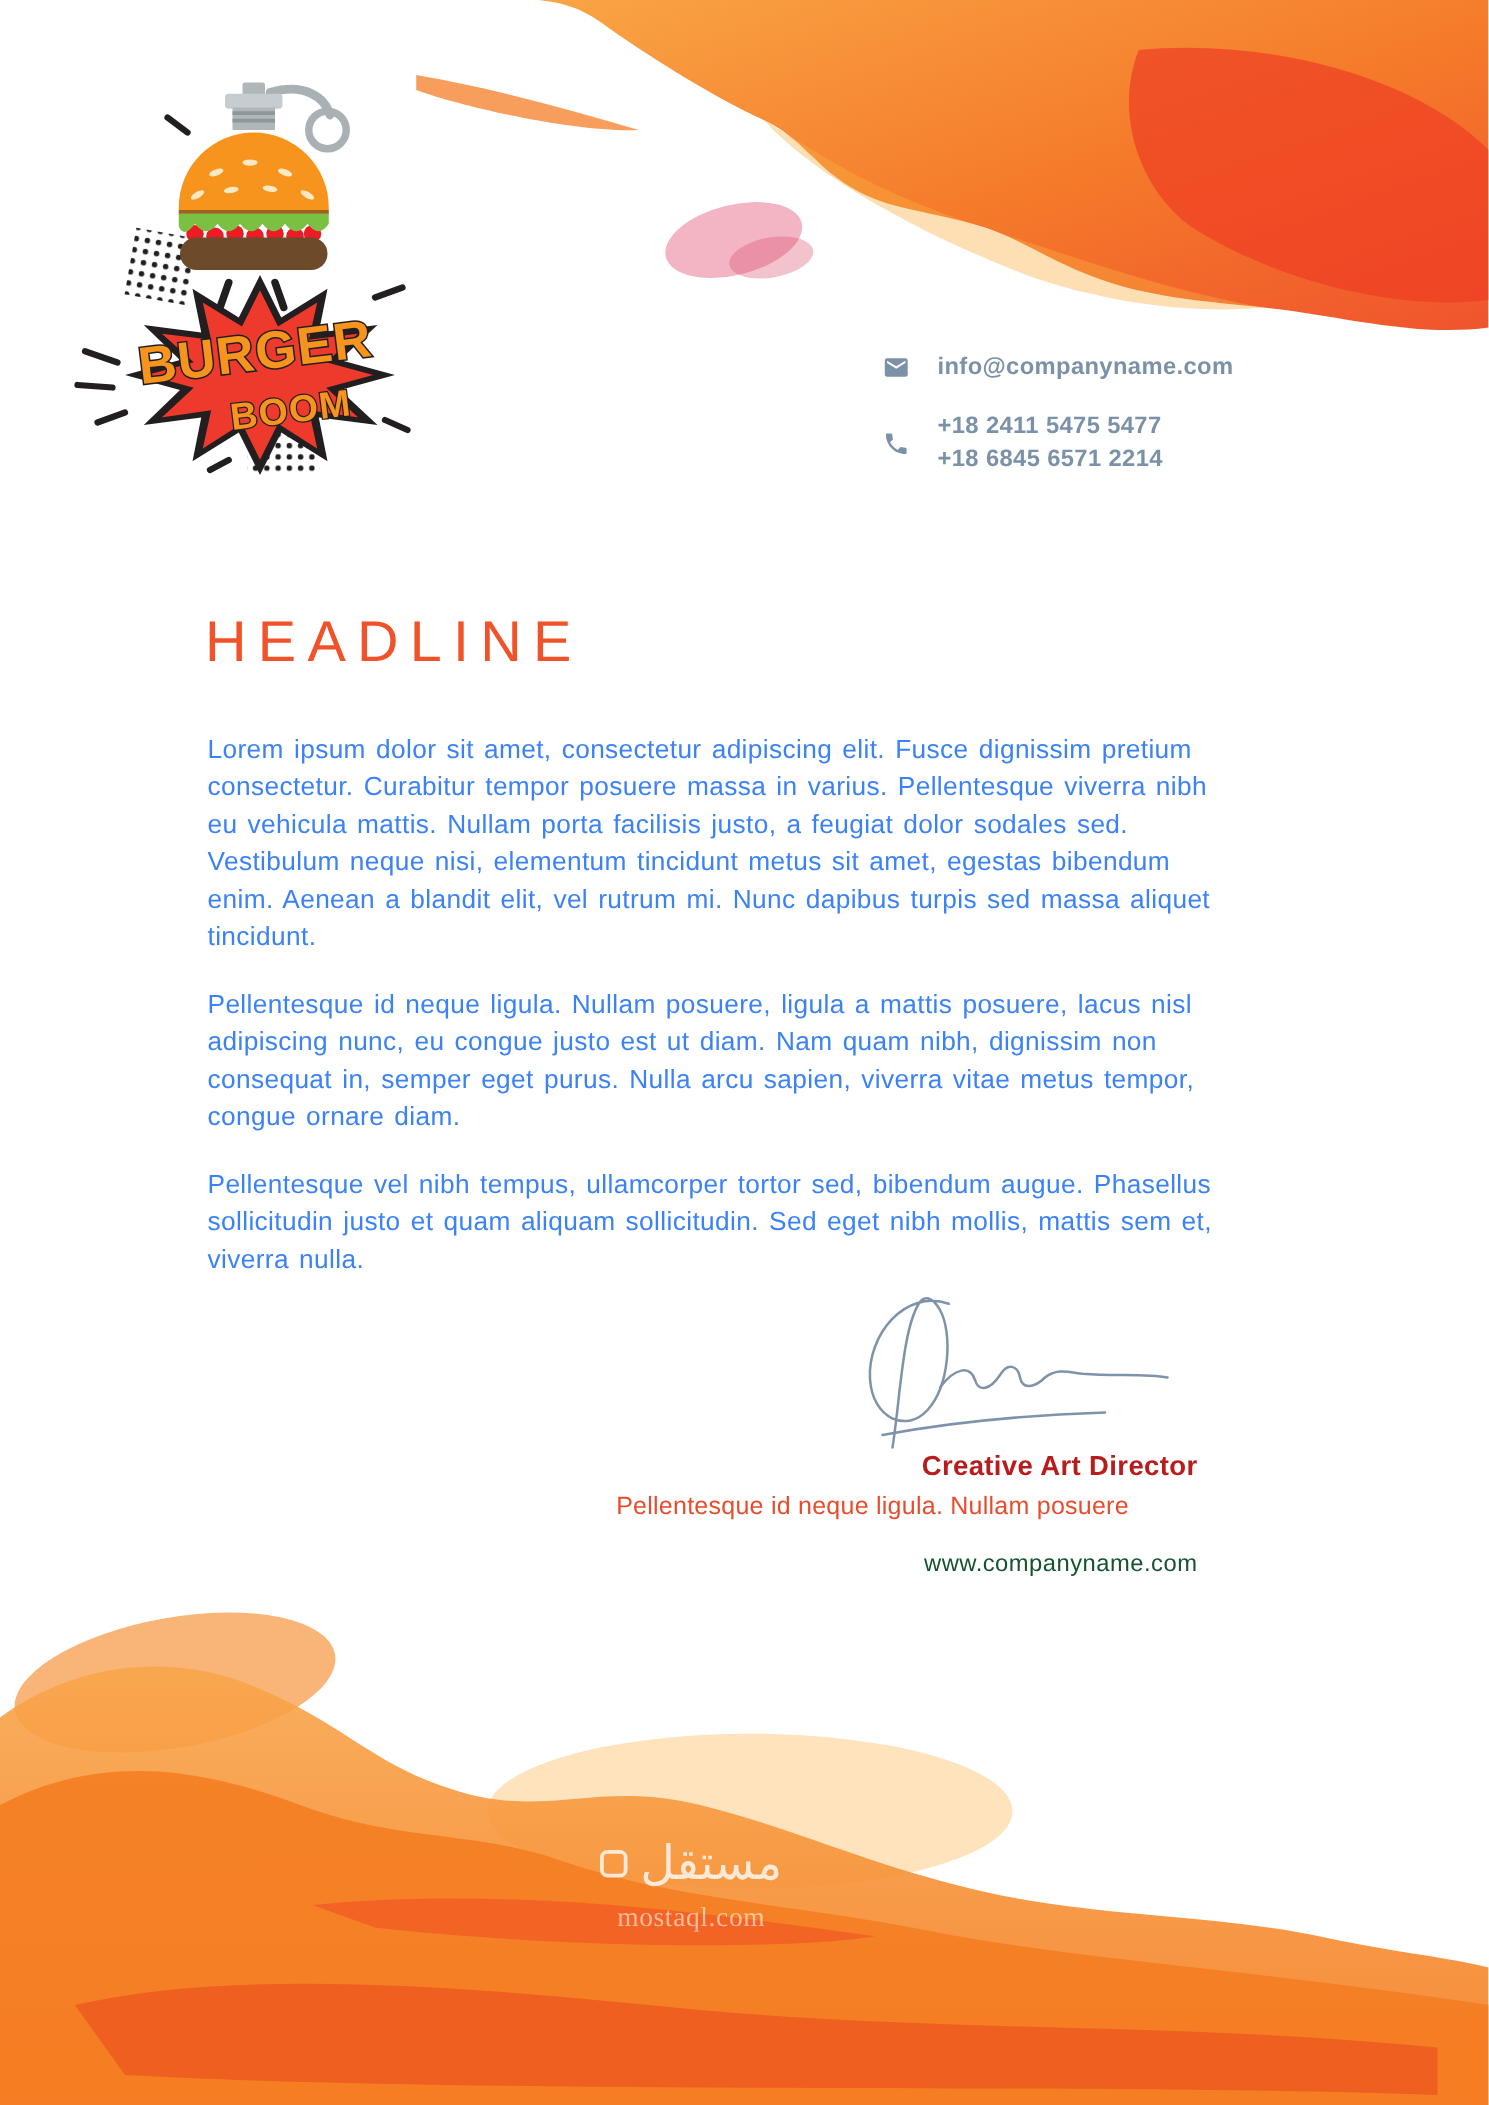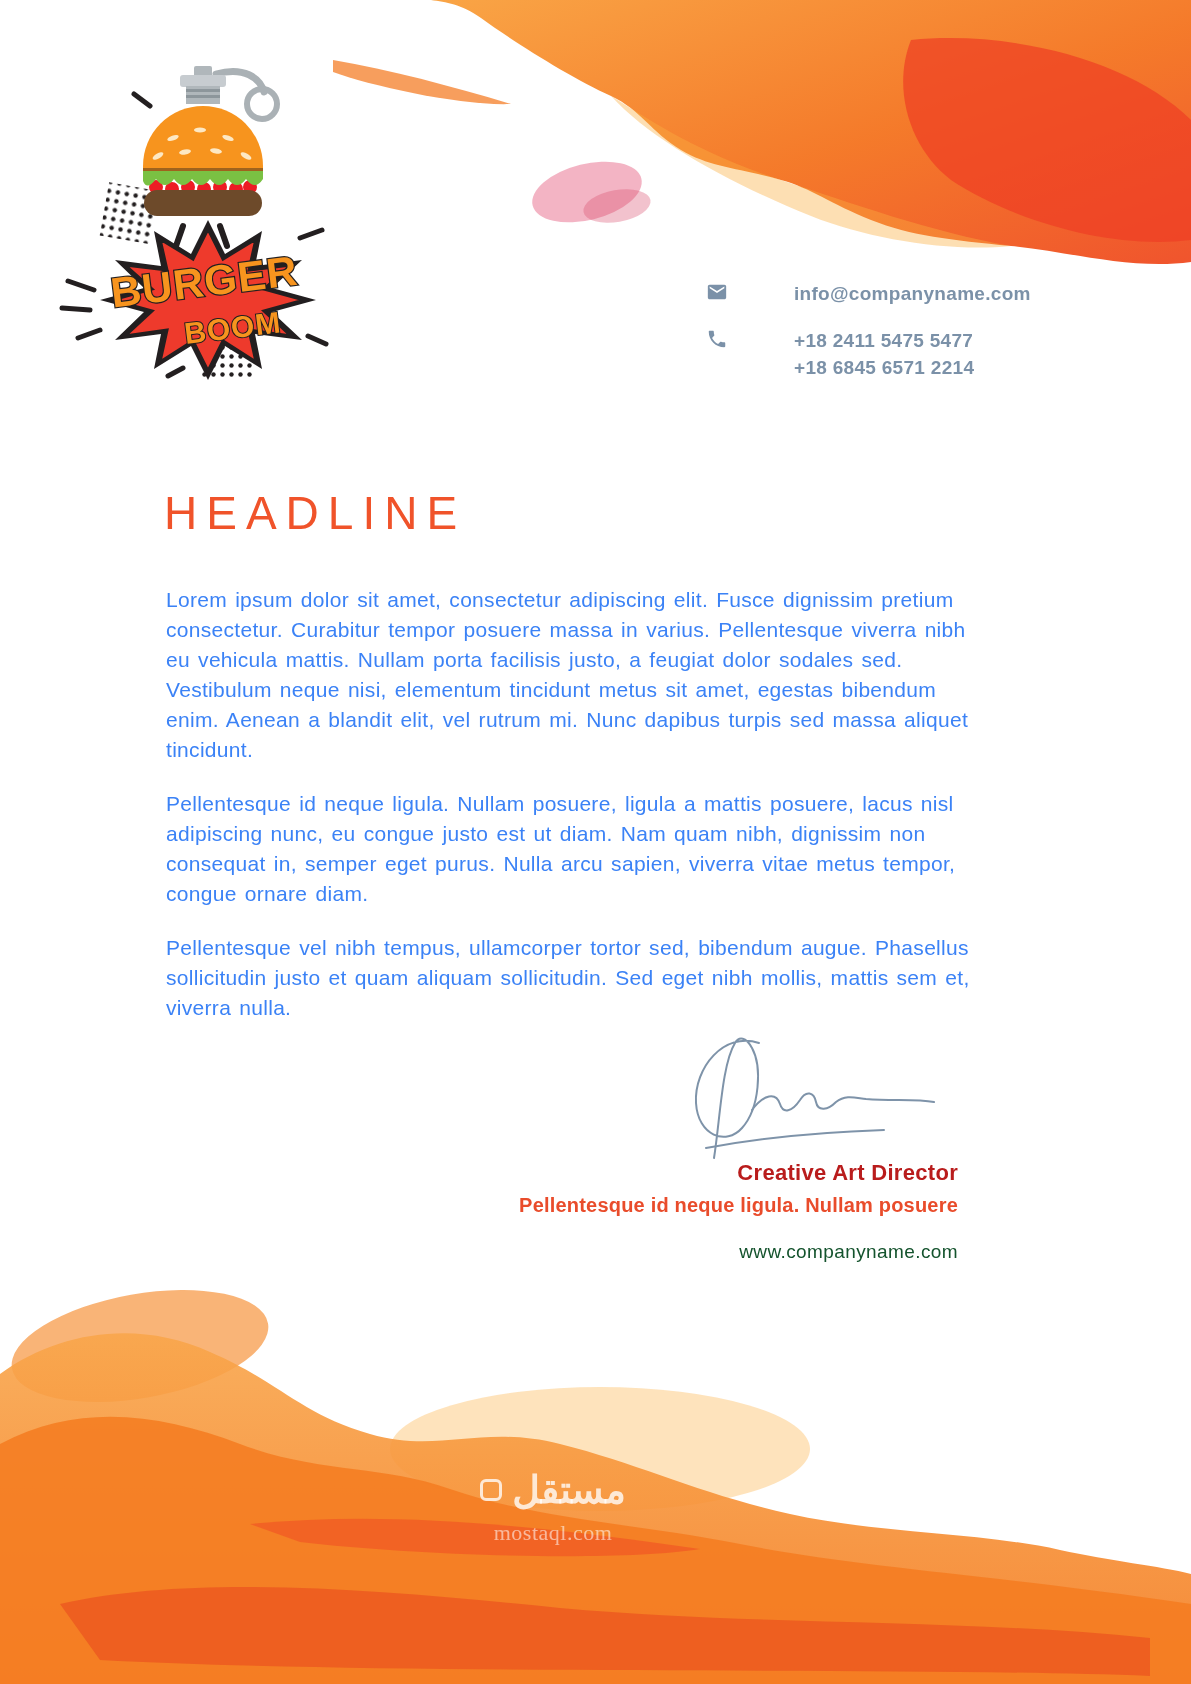--- a/index.html
+++ b/index.html
@@ -11,47 +11,47 @@
     overflow:hidden;
     font-family:"Liberation Sans", sans-serif;
   }
   .splash { position:absolute; pointer-events:none; }
   .splash-top { top:0; right:0; width:880px; height:330px; }
   .splash-bottom { bottom:0; left:0; width:1191px; height:410px; }
 
   .logo-wrap { position:absolute; left:48px; top:38px; width:285px; height:345px; }
 
   .contact { position:absolute; left:706px; top:280px; width:420px; color:#7b91a8; }
-  .contact-row { display:flex; align-items:flex-start; margin-bottom:20px;gap:44px; }
+  .contact-row { display:flex; align-items:center; margin-bottom:20px; }
   .contact-icon { width:22px; height:22px; margin-right:22px; flex:0 0 22px; margin-top:1px; }
   .contact-icon svg { width:22px; height:22px; fill:#7b91a8; }
   .contact-text { font-size:19px; font-weight:bold; line-height:27px; letter-spacing:0.3px; }
 
   .headline {
     position:absolute; left:164px; top:486px;
     font-size:46px; font-weight:200; letter-spacing:9px;
     color:#f0532a;
   }
 
   .body-copy { position:absolute; left:166px; top:585px; width:816px; color:#3b82f6; }
   .body-copy p {
     font-size:21px; line-height:30px; letter-spacing:0.3px;
     margin-bottom:24px; word-spacing:2px;
   }
 
   .sig-block { position:absolute; right:233px; top:1028px; width:520px; text-align:right; }
   .sig-scribble { width:300px; height:140px; margin-left:auto; margin-right:-6px; display:block; }
   .sig-title { font-size:22px; font-weight:bold; color:#b91c1c; letter-spacing:0.3px; margin-top:-8px; }
-  .sig-tagline { font-size:20px; color:#e94c2b; font-weight:bold; margin-top:8px; letter-spacing:0.2px; }
+  .sig-tagline { font-size:20px; color:#e94c2b; font-weight:normal; margin-top:8px; letter-spacing:0.2px;text-align:center; }
   .sig-site { font-size:19px; color:#14532d; margin-top:24px; letter-spacing:0.4px; }
 
   .watermark { position:absolute; left:433px; top:1468px; width:240px; text-align:center; color:rgba(255,255,255,0.78); }
   .watermark .wm-row { display:flex; align-items:center; justify-content:center; gap:10px; }
   .wm-logo { display:inline-block; width:22px; height:22px; border:3px solid rgba(255,255,255,0.78); border-radius:6px; }
-  .wm-name { font-size:38px; font-weight:bold; }
+  .wm-name { font-size:38px; font-weight:normal; }
   .wm-site { font-size:22px; color:rgba(255,255,255,0.55); margin-top:8px; letter-spacing:0.5px;font-family:Liberation Serif, serif; }
 </style>
 </head>
 <body>
 
 <div class="page">
 
   <svg class="splash splash-top" viewBox="0 0 880 330" preserveAspectRatio="none" aria-hidden="true">
     <defs>
       <linearGradient id="tg1" x1="0" y1="0" x2="1" y2="1">

